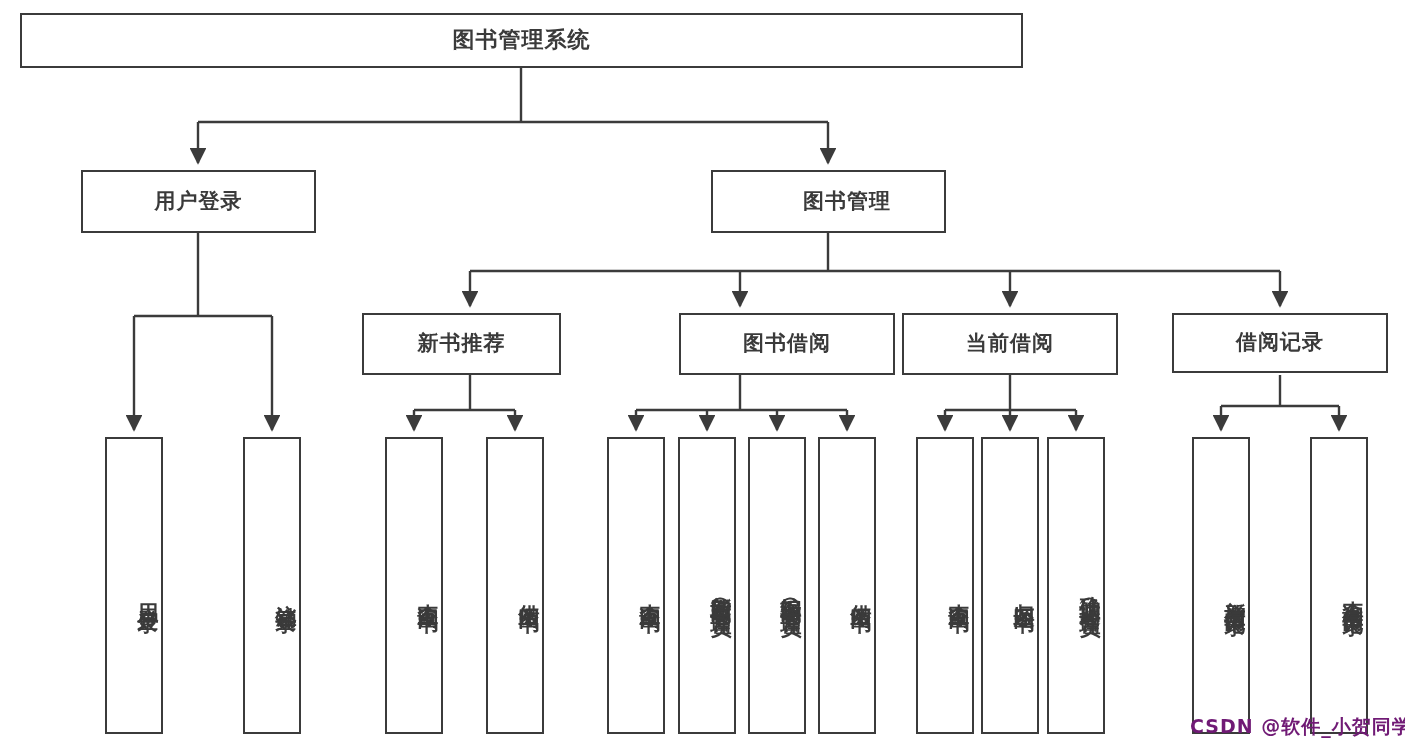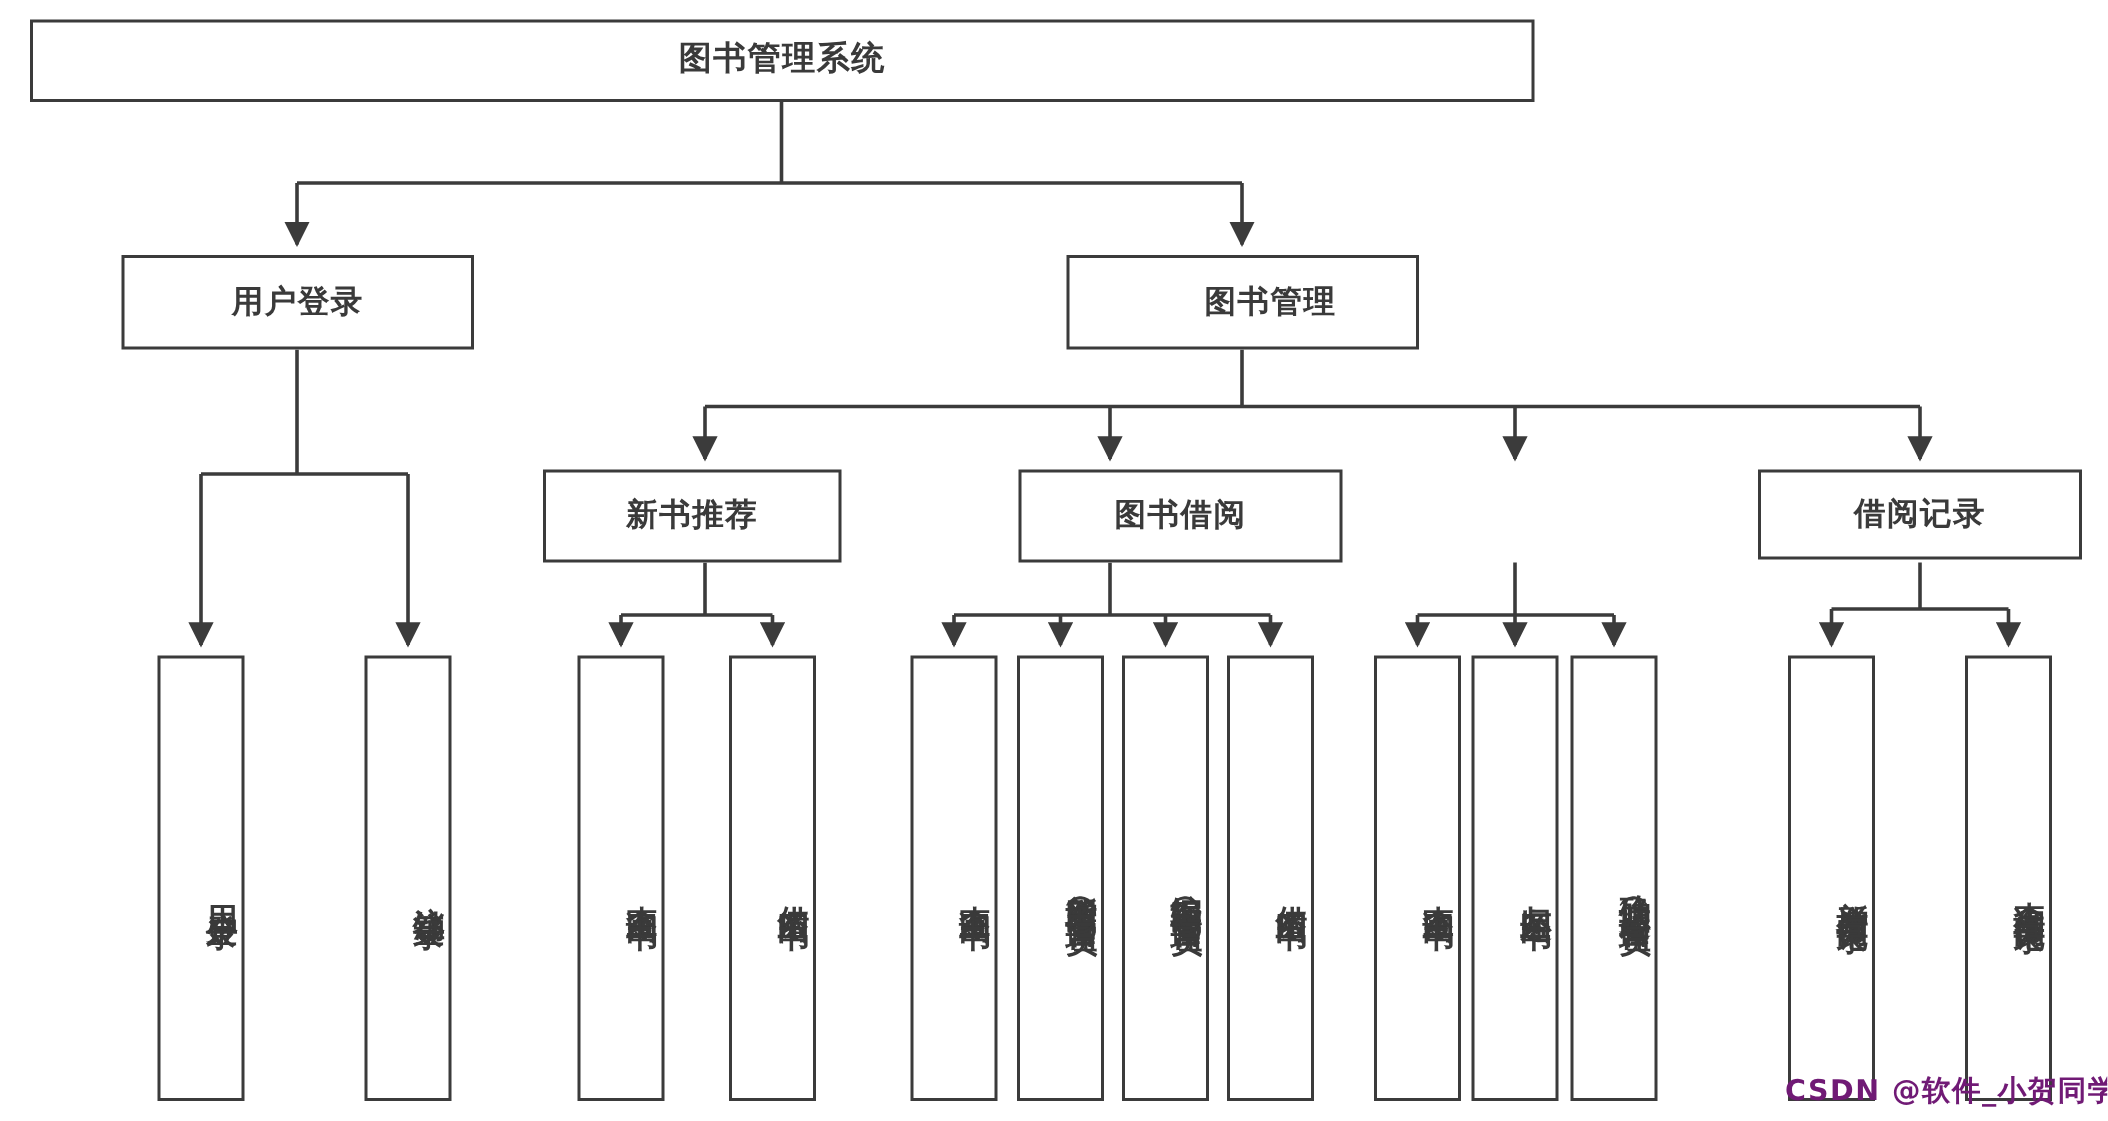--- a/index.html
+++ b/index.html
@@ -117,20 +117,21 @@
     </g>
   </svg>
 
   <div class="node horiz root" style="left:20px; top:13px; width:1003px; height:55px;">图书管理系统</div>
 
   <div class="node horiz" style="left:81px; top:170px; width:235px; height:63px;">用户登录</div>
   <div class="node horiz" style="left:711px; top:170px; width:235px; height:63px;padding-left:37px;">图书管理</div>
 
   <div class="node horiz" style="left:362px; top:313px; width:199px; height:62px;">新书推荐</div>
   <div class="node horiz" style="left:632px; top:313px; width:216px; height:62px;margin-left:47px;">图书借阅</div>
+  <div class="node horiz" style="left:902px; top:313px; width:216px; height:62px;">当前借阅</div>
   <div class="node horiz" style="left:1172px; top:313px; width:216px; height:60px;">借阅记录</div>
 
   <div class="node vert" style="left:105px; top:437px; width:58px; height:297px;">用户登录</div>
   <div class="node vert" style="left:243px; top:437px; width:58px; height:297px;">注销登录</div>
 
   <div class="node vert" style="left:385px; top:437px; width:58px; height:297px;">查询图书</div>
   <div class="node vert" style="left:486px; top:437px; width:58px; height:297px;">借阅图书</div>
 
   <div class="node vert" style="left:607px; top:437px; width:58px; height:297px;">查询图书</div>
   <div class="node vert" style="left:678px; top:437px; width:58px; height:297px;">新增图书（管理员）</div>

